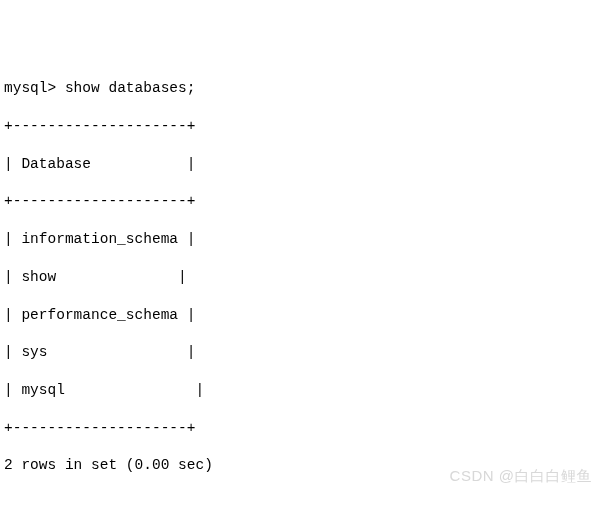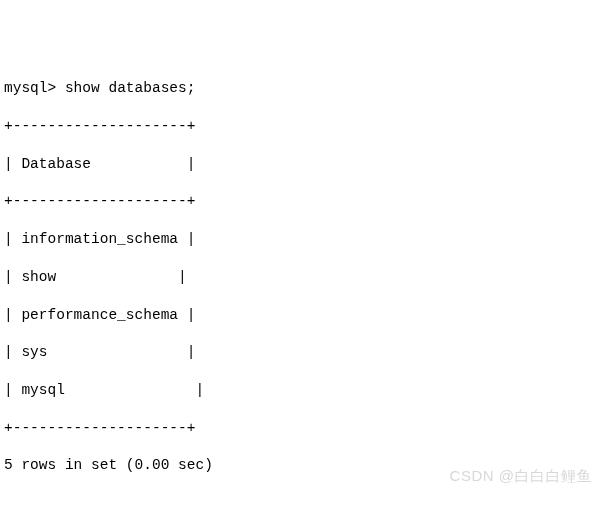--- a/index.html
+++ b/index.html
@@ -36,21 +36,21 @@
 <div class="line"><span>mysql&gt;</span> <span>show databases;</span></div>
 <div class="line">+--------------------+</div>
 <div class="line">| Database           |</div>
 <div class="line">+--------------------+</div>
 <div class="line">| information_schema |</div>
 <div class="line">| show              |</div>
 <div class="line">| performance_schema |</div>
 <div class="line">| sys                |</div>
 <div class="line">| mysql               |</div>
 <div class="line">+--------------------+</div>
-<div class="line">5 rows in set (0.00 sec)</div>
+<div class="line">2 rows in set (0.00 sec)</div>
 <div class="line"> </div>
 
 
 
 
 
 
 
 
 

